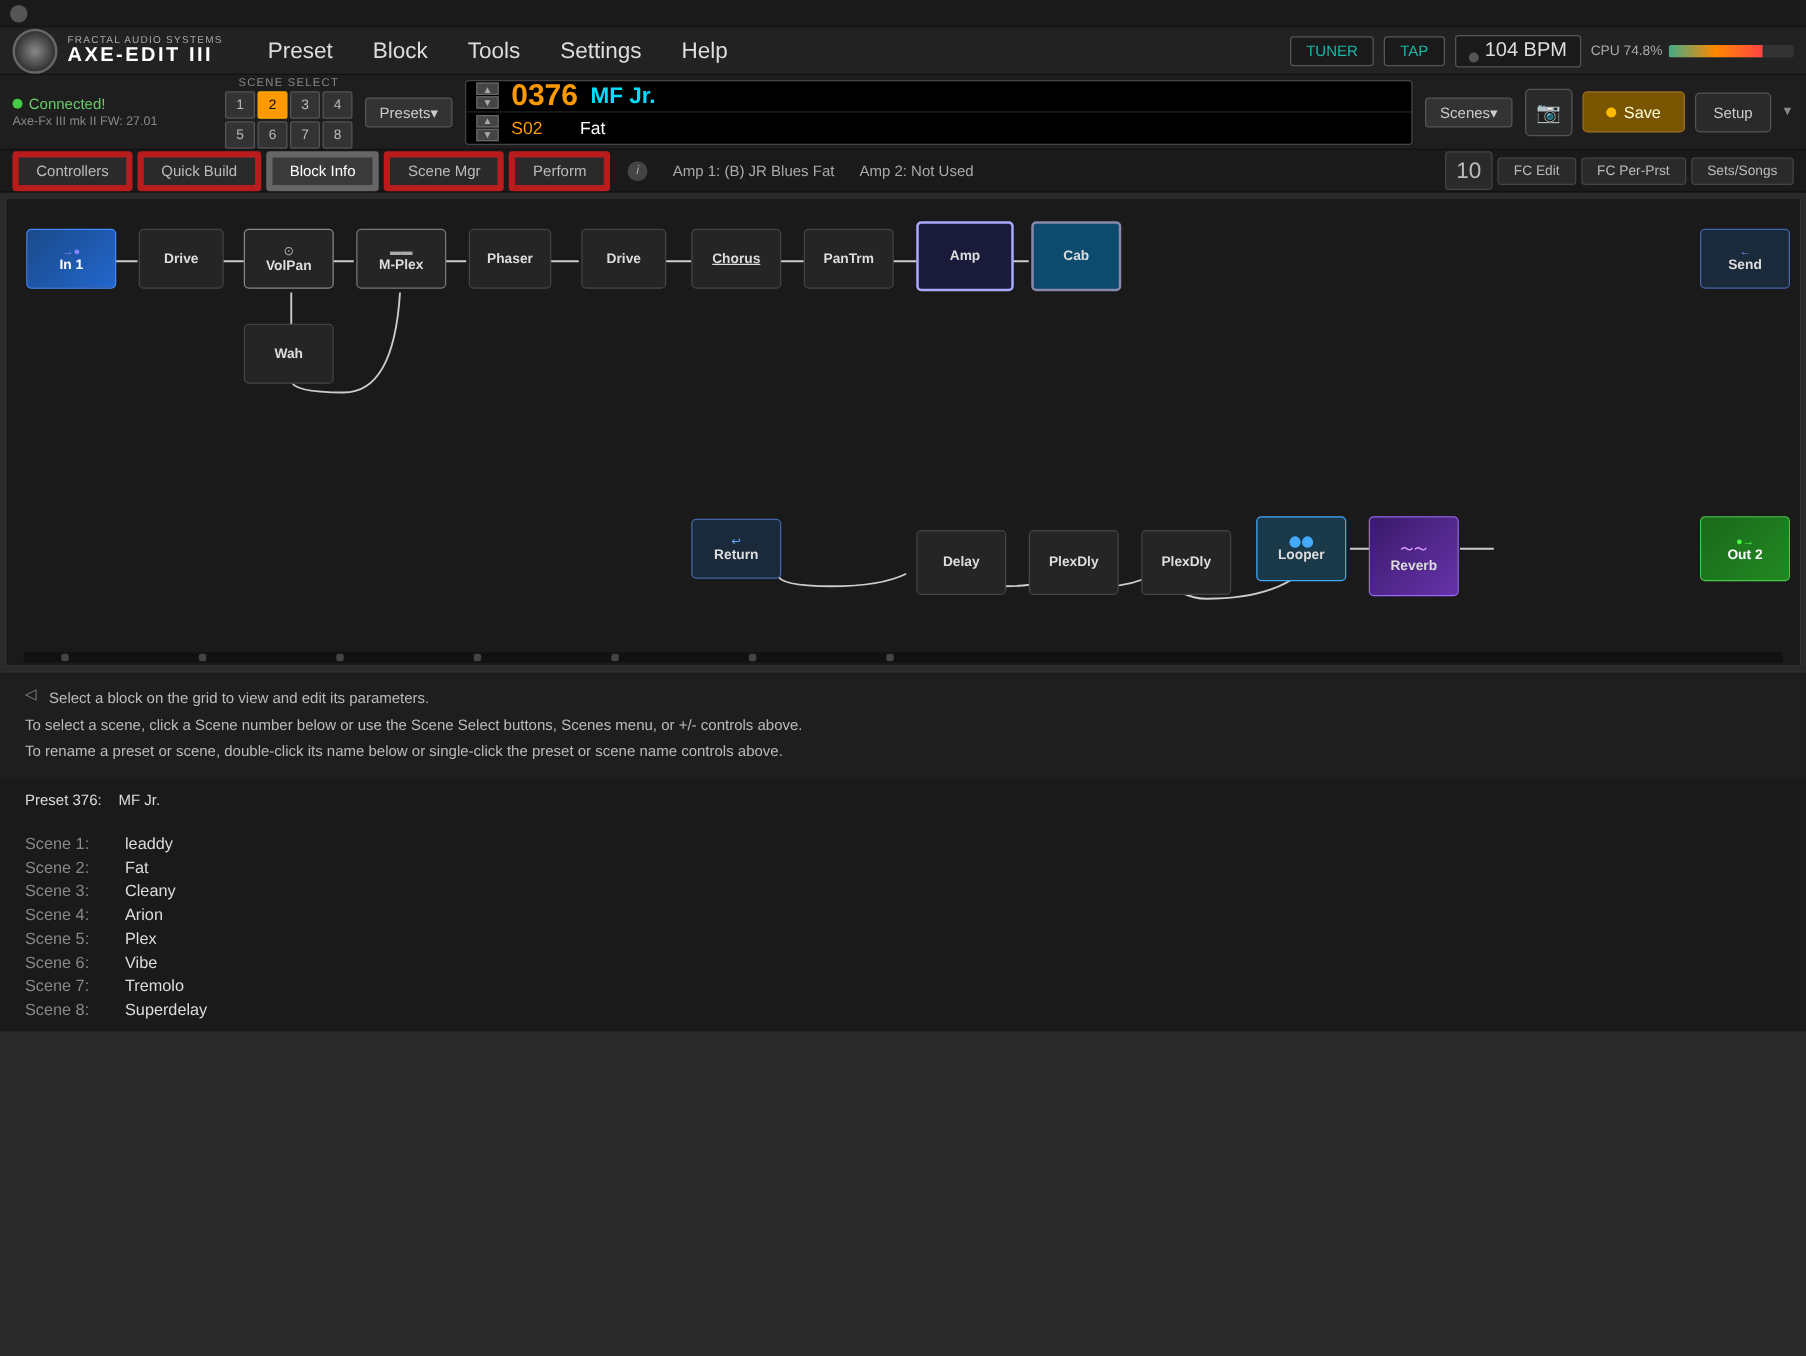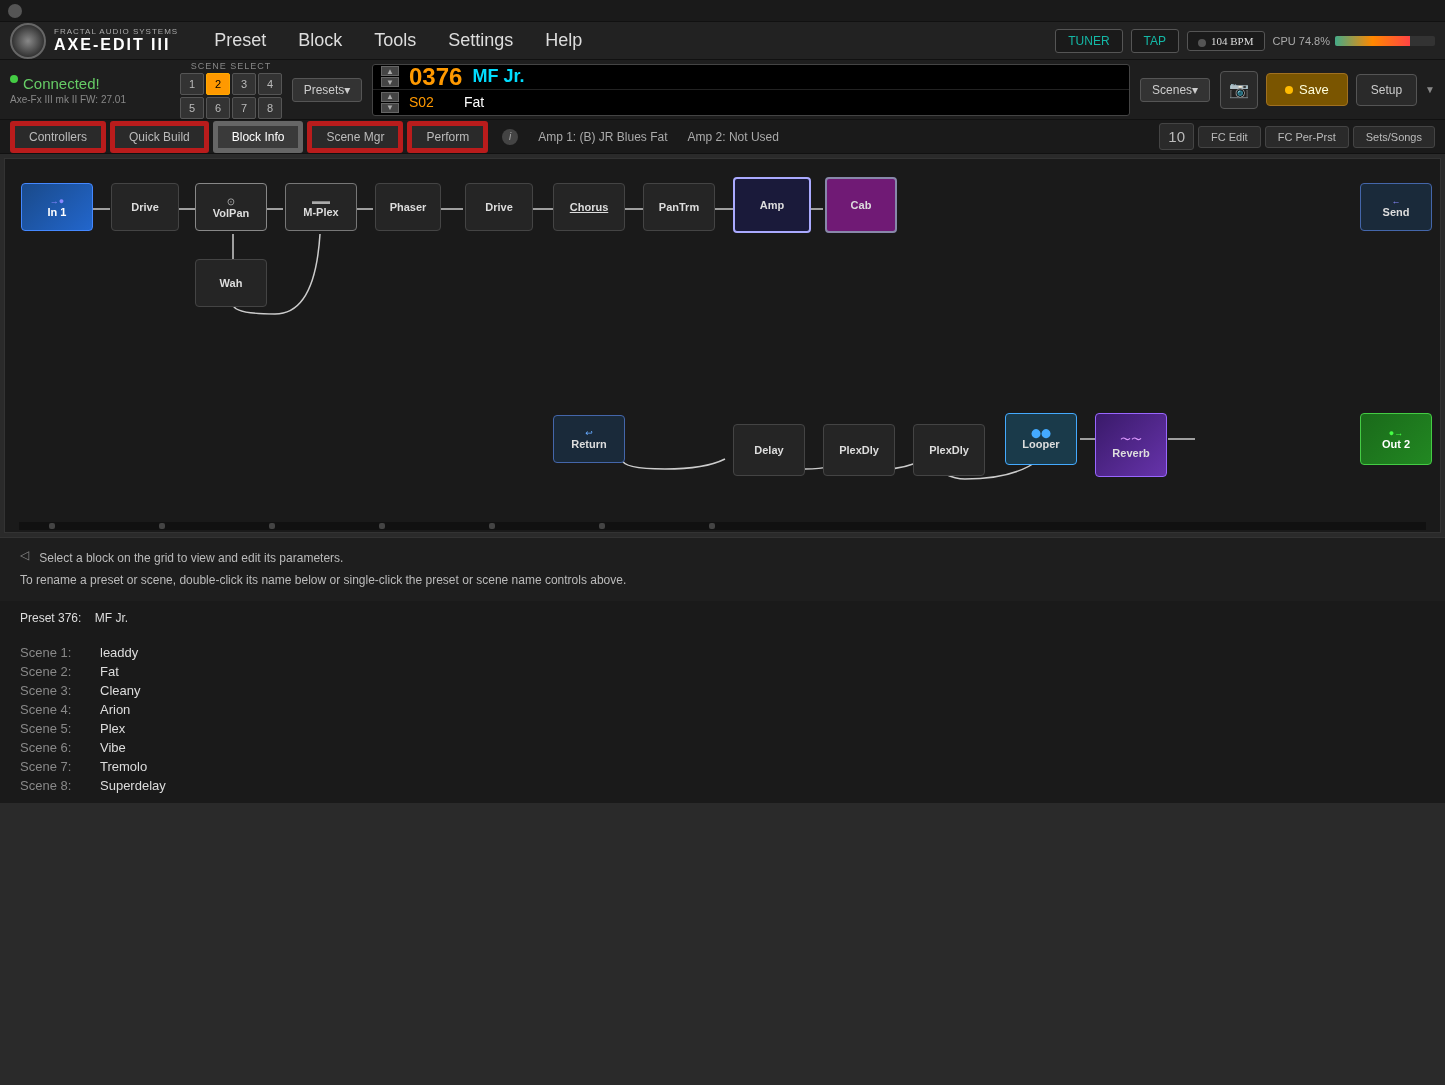--- a/index.html
+++ b/index.html
@@ -75,23 +75,23 @@
       padding: 4px 12px;
       border-radius: 3px;
       font-size: 12px;
       cursor: pointer;
     }
     .bpm-display {
       background: #1a1a1a;
       border: 1px solid #555;
       border-radius: 3px;
       padding: 3px 10px;
-      font-size: 11px;
+      font-size: 16px;
       color: #ddd;
-      display: flex; align-items: flex-end; gap: 5px; font-family: Liberation Serif, serif;
+      display: flex; align-items: flex-end; gap: 5px;
     }
     .bpm-dot { width: 8px; height: 8px; border-radius: 50%; background: #555; }
     .cpu-display {
       display: flex; align-items: center; gap: 5px; font-size: 11px; color: #aaa;
     }
     .cpu-bar {
       width: 100px; height: 10px; background: #333; border-radius: 2px; overflow: hidden;
     }
     .cpu-fill {
       height: 100%;
@@ -105,21 +105,21 @@
       display: flex;
       align-items: center;
       padding: 0 10px;
       gap: 10px;
       border-bottom: 1px solid #111;
     }
     .status-indicator {
       display: flex; flex-direction: column; gap: 2px; min-width: 160px;
     }
     .connected-badge {
-      display: flex; gap: 5px; font-size: 15px; color: #6c6;
+      display: flex; align-items: center; gap: 5px; font-size: 12px; color: #6c6;
     }
     .connected-dot { width: 8px; height: 8px; border-radius: 50%; background: #4c4; }
     .fw-text { font-size: 10px; color: #888; }
 
     .scene-select {
       display: flex; flex-direction: column; gap: 2px;
     }
     .scene-label {
       font-size: 9px; color: #888; text-align: center; letter-spacing: 1px;
     }
@@ -270,21 +270,21 @@
     }
     .tab-right {
       display: flex; align-items: center; gap: 4px;
     }
     .tab-count {
       background: #2a2a2a;
       border: 1px solid #444;
       border-radius: 3px;
       padding: 4px 8px;
       color: #bbb;
-      font-size: 15px;
+      font-size: 18px;
     }
     .tab-sm {
       background: #2a2a2a;
       border: 1px solid #444;
       border-radius: 3px;
       padding: 4px 12px;
       color: #bbb;
       font-size: 11px;
       cursor: pointer;
     }
@@ -307,21 +307,21 @@
       background: linear-gradient(135deg, #1a4a8a, #2266cc);
       border-color: #4488ff;
       color: #fff;
     }
     .block-out {
       background: linear-gradient(135deg, #1a6a1a, #228822);
       border-color: #44cc44;
       color: #fff;
     }
     .block-amp { background: #1a1a3a; border-color: #88f; }
-    .block-cab { background: #701a75; border-color: #66a; text-align: center; }
+    .block-cab { background: #0c4a6e; border-color: #66a; text-align: center; }
     .block-reverb { background: linear-gradient(135deg, #3a1a6a, #6633aa); border-color: #9966ff; }
     .block-looper { background: #1a3a4a; border-color: #4af; }
     .block-default { background: #252525; border-color: #444; }
     .block-send { background: #1a2a3a; border-color: #46a; }
     .block-return { background: #1a2a3a; border-color: #46a; }
 
     .block-label {
       font-weight: bold;
       font-size: 11px;
     }
@@ -624,20 +624,21 @@
     <div style="width:6px;height:6px;background:#444;border-radius:2px;margin-left:100px;"></div>
     <div style="width:6px;height:6px;background:#444;border-radius:2px;margin-left:100px;"></div>
     <div style="width:6px;height:6px;background:#444;border-radius:2px;margin-left:100px;"></div>
   </div>
 </div>
 
 <div class="info-panel">
   <span class="info-collapse">◁</span>
   <div class="info-text">
     <div>Select a block on the grid to view and edit its parameters.</div>
+    <div>To select a scene, click a Scene number below or use the Scene Select buttons, Scenes menu, or +/- controls above.</div>
     <div>To rename a preset or scene, double-click its name below or single-click the preset or scene name controls above.</div>
   </div>
 </div>
 
 <div class="scene-list">
   <div class="preset-title">
     <span>Preset 376:</span>
     <span style="margin-left:10px;">MF Jr.</span>
   </div>
   <div class="scene-entries">

